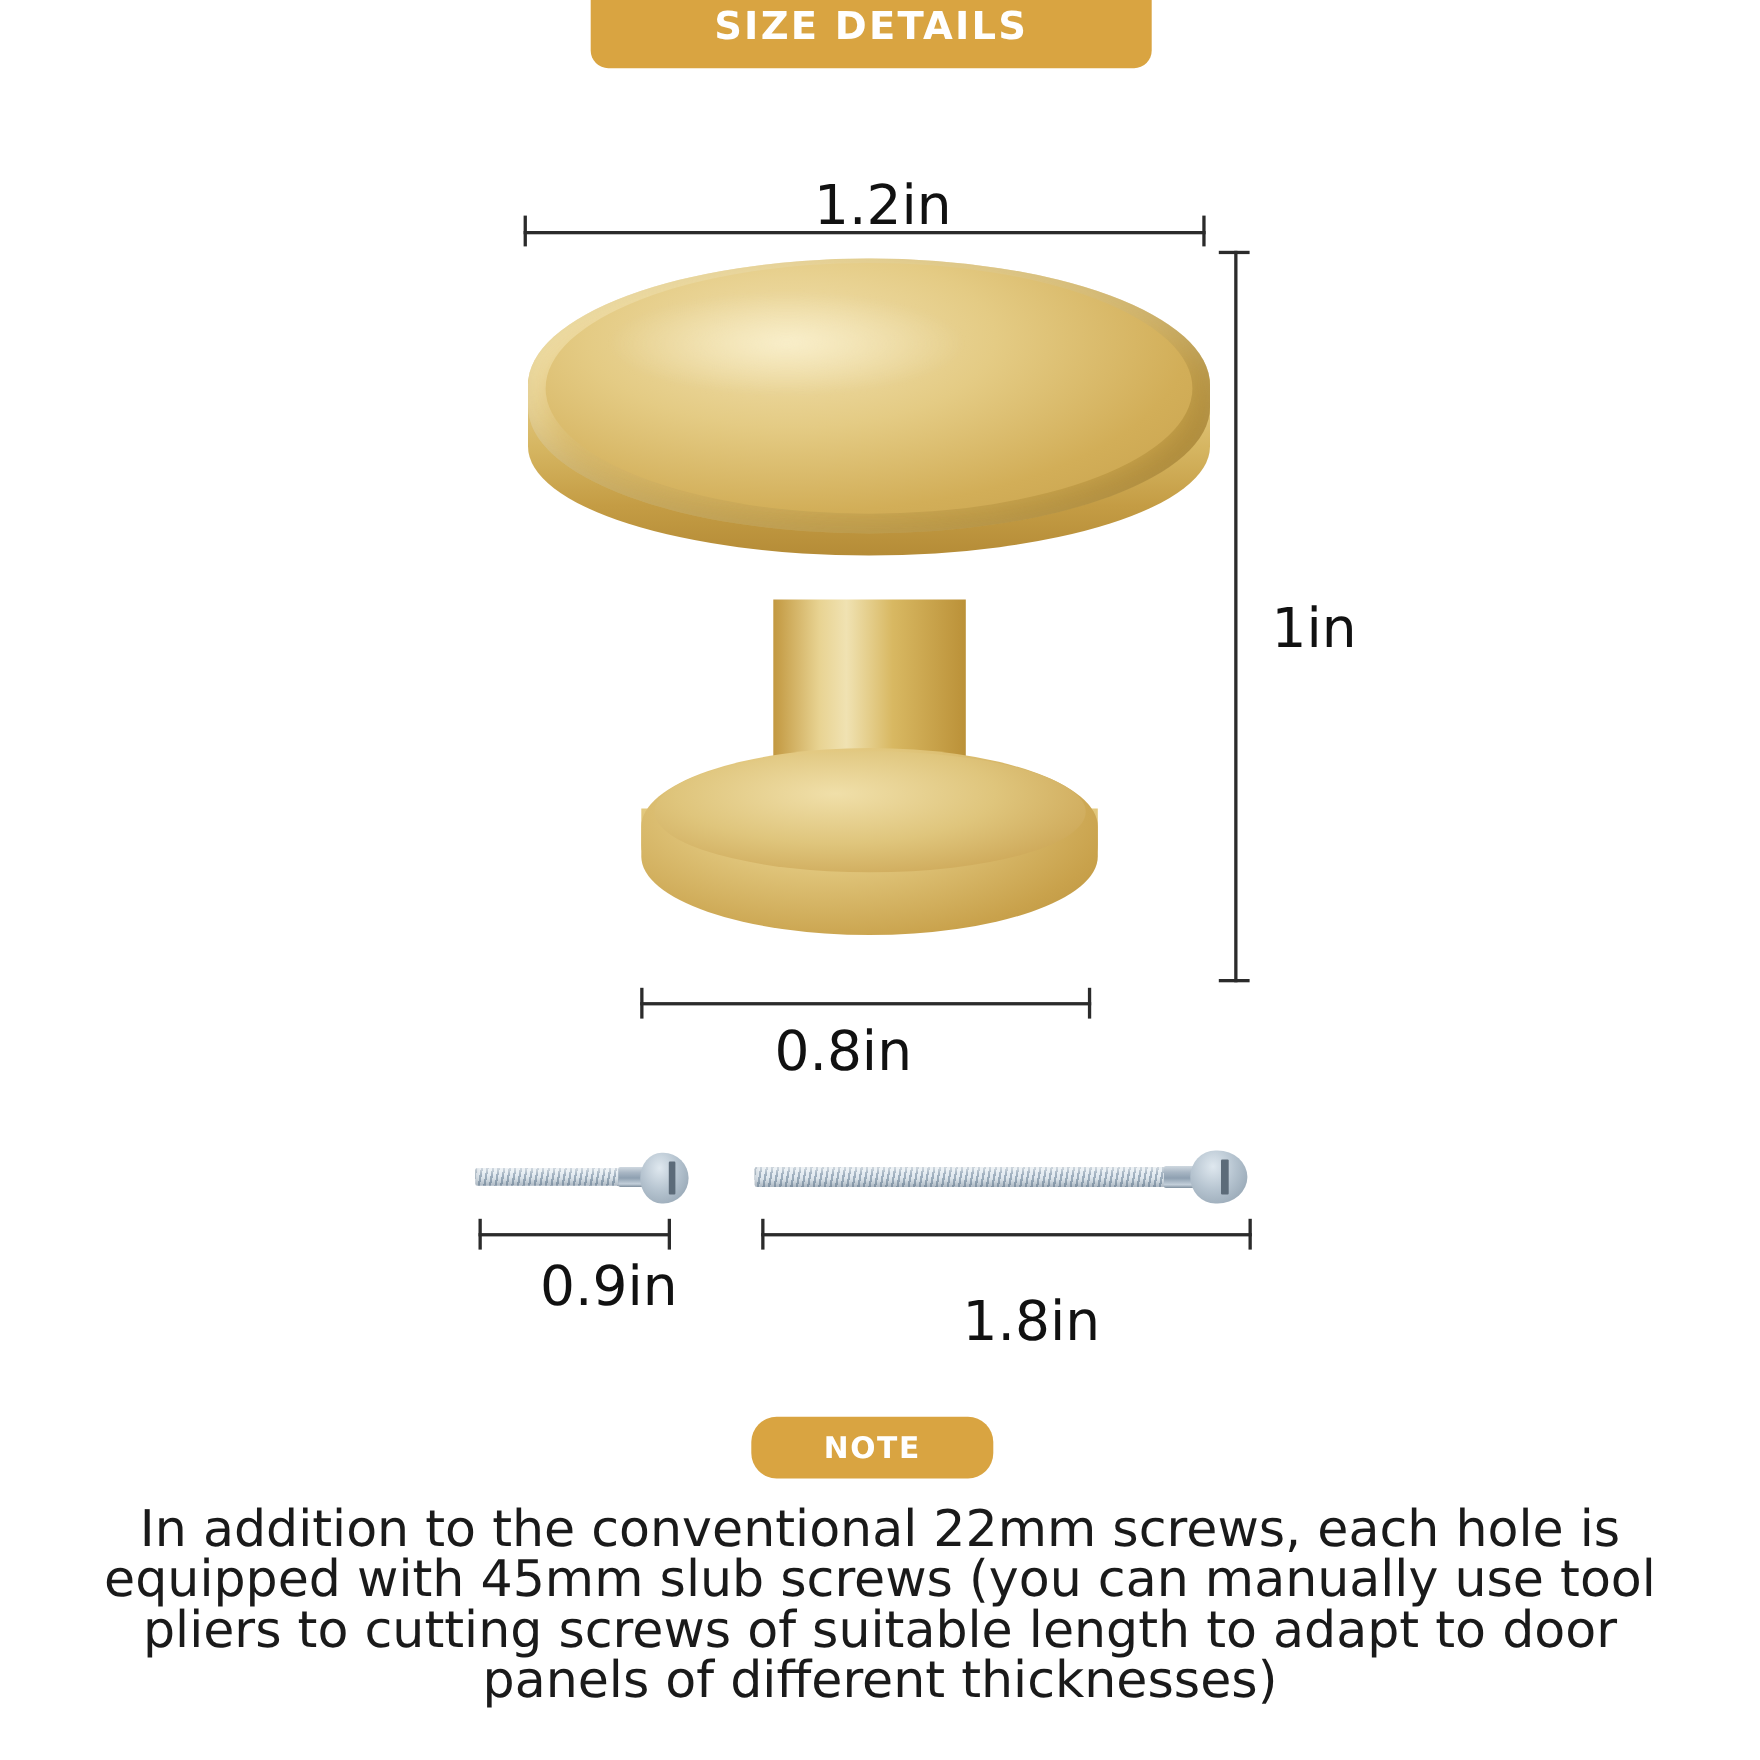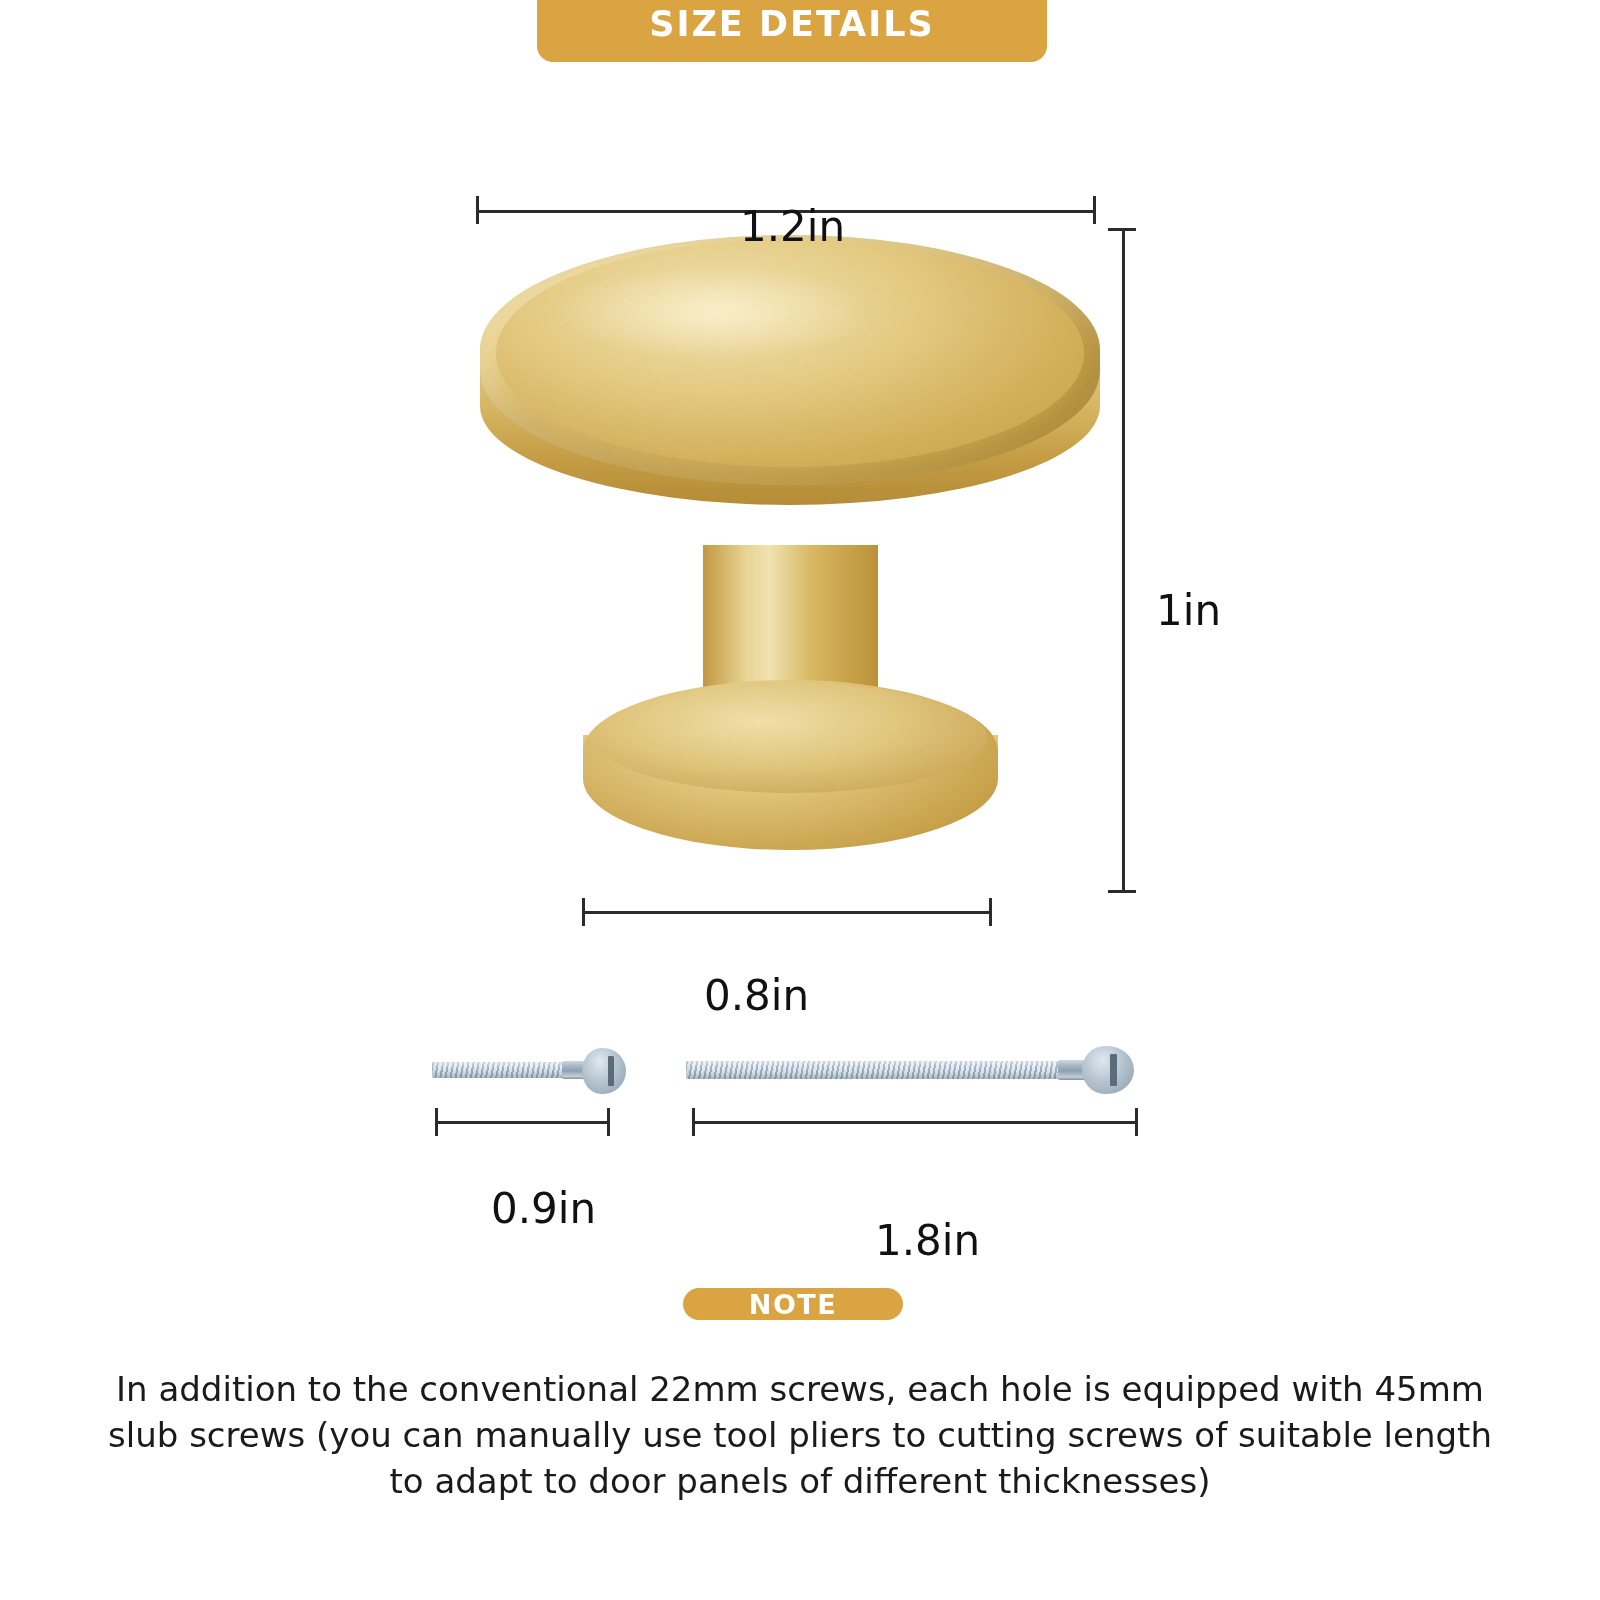--- a/index.html
+++ b/index.html
@@ -33,34 +33,33 @@
     height: 76px;
     background: #d9a441;
     border-radius: 0 0 16px 16px;
     font-size: 35px;
     letter-spacing: 2px;
   }
   #note-badge {
     left: 683px;
     top: 1288px;
     width: 220px;
-    height: 32px;
+    height: 56px;
     background: #d9a441;
     border-radius: 23px;
     font-size: 27px;
     letter-spacing: 1.5px;
   }
 
   
   .dim-label {
     position: absolute;
-    font-size: 42px;
+    font-size: 50px;
     color: #111111;
     white-space: nowrap;
-    margin-top: 44px;
   }
   .h-line {
     position: absolute;
     height: 3px;
     background: #2b2b2b;
   }
   .v-line {
     position: absolute;
     width: 3px;
     background: #2b2b2b;
@@ -190,21 +189,21 @@
     border-radius: 1px;
   }
 
   
   #note-text {
     position: absolute;
     left: 90px;
     top: 1366px;
     width: 1420px;
     text-align: center;
-    font-size: 34px;
+    font-size: 46px;
     line-height: 46px;
     color: #1a1a1a;
   }
 </style>
 </head>
 <body>
 
 <div class="badge" id="size-details-badge">SIZE DETAILS</div>
 
 <div id="knob-wrap">

